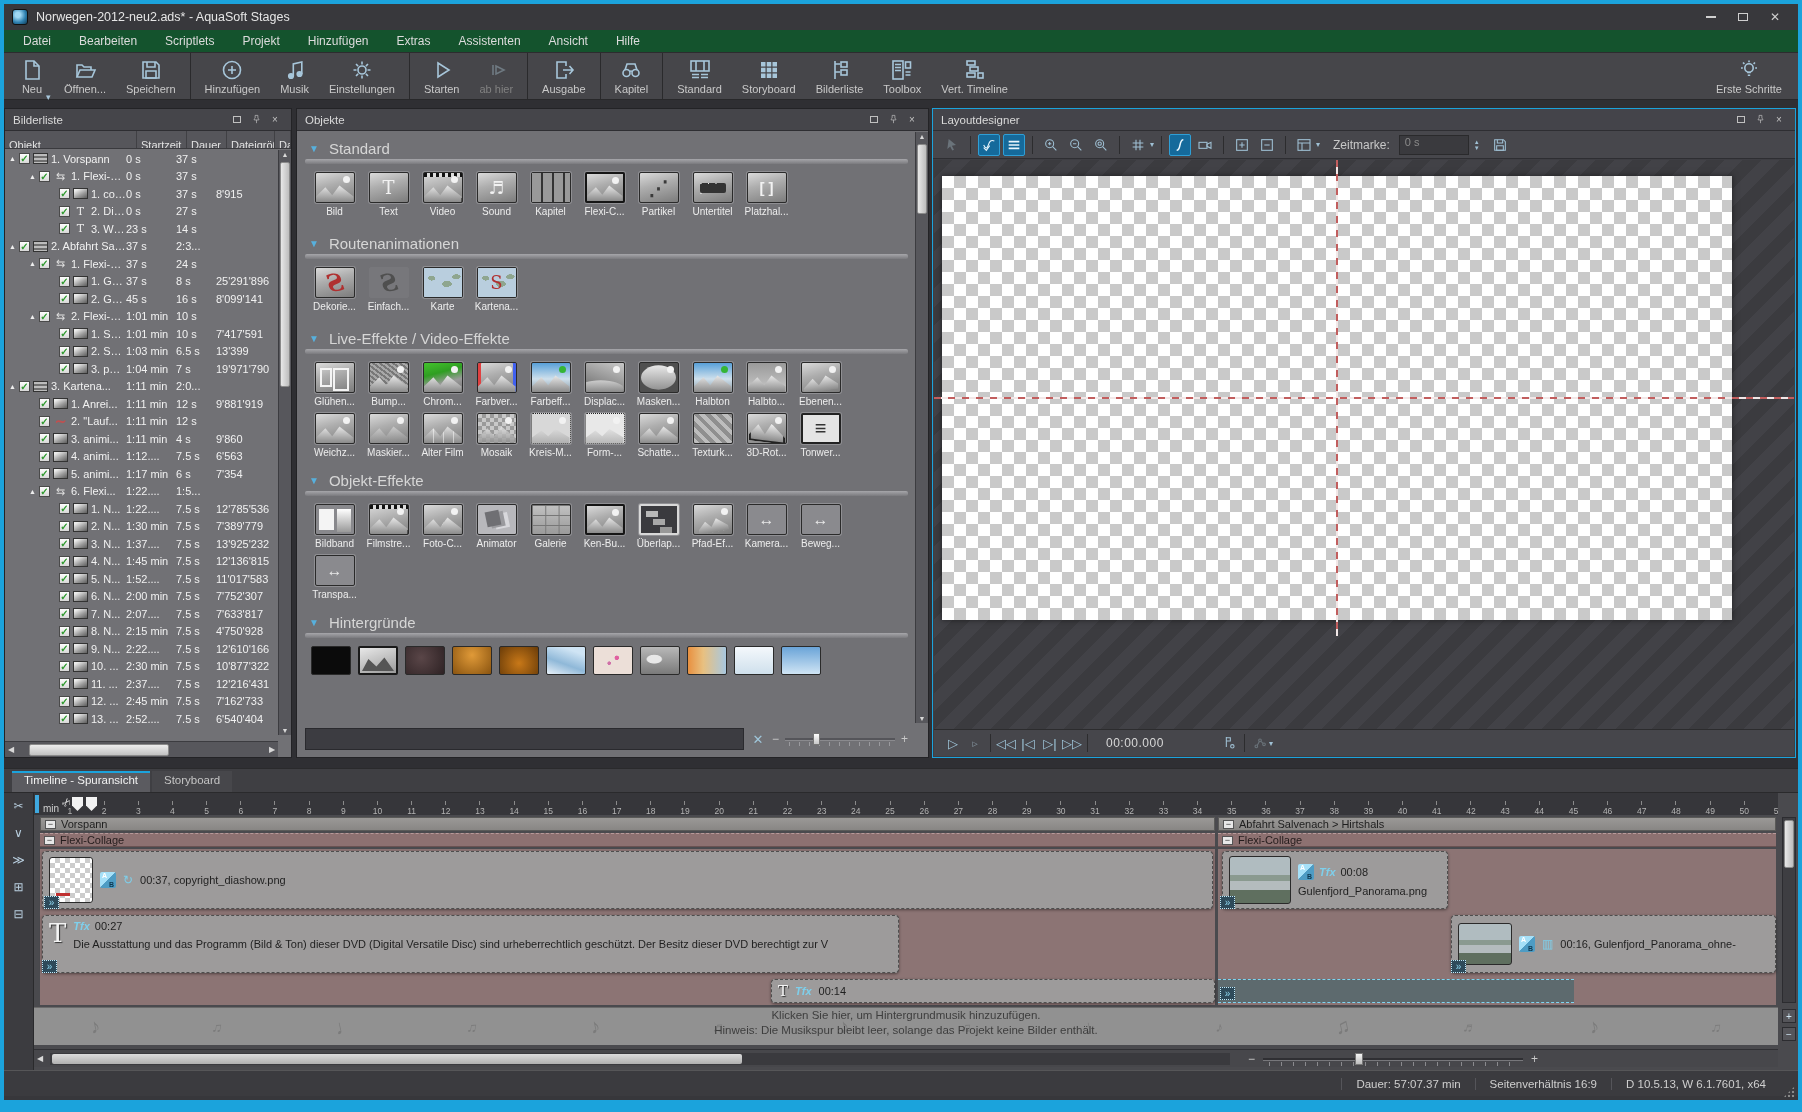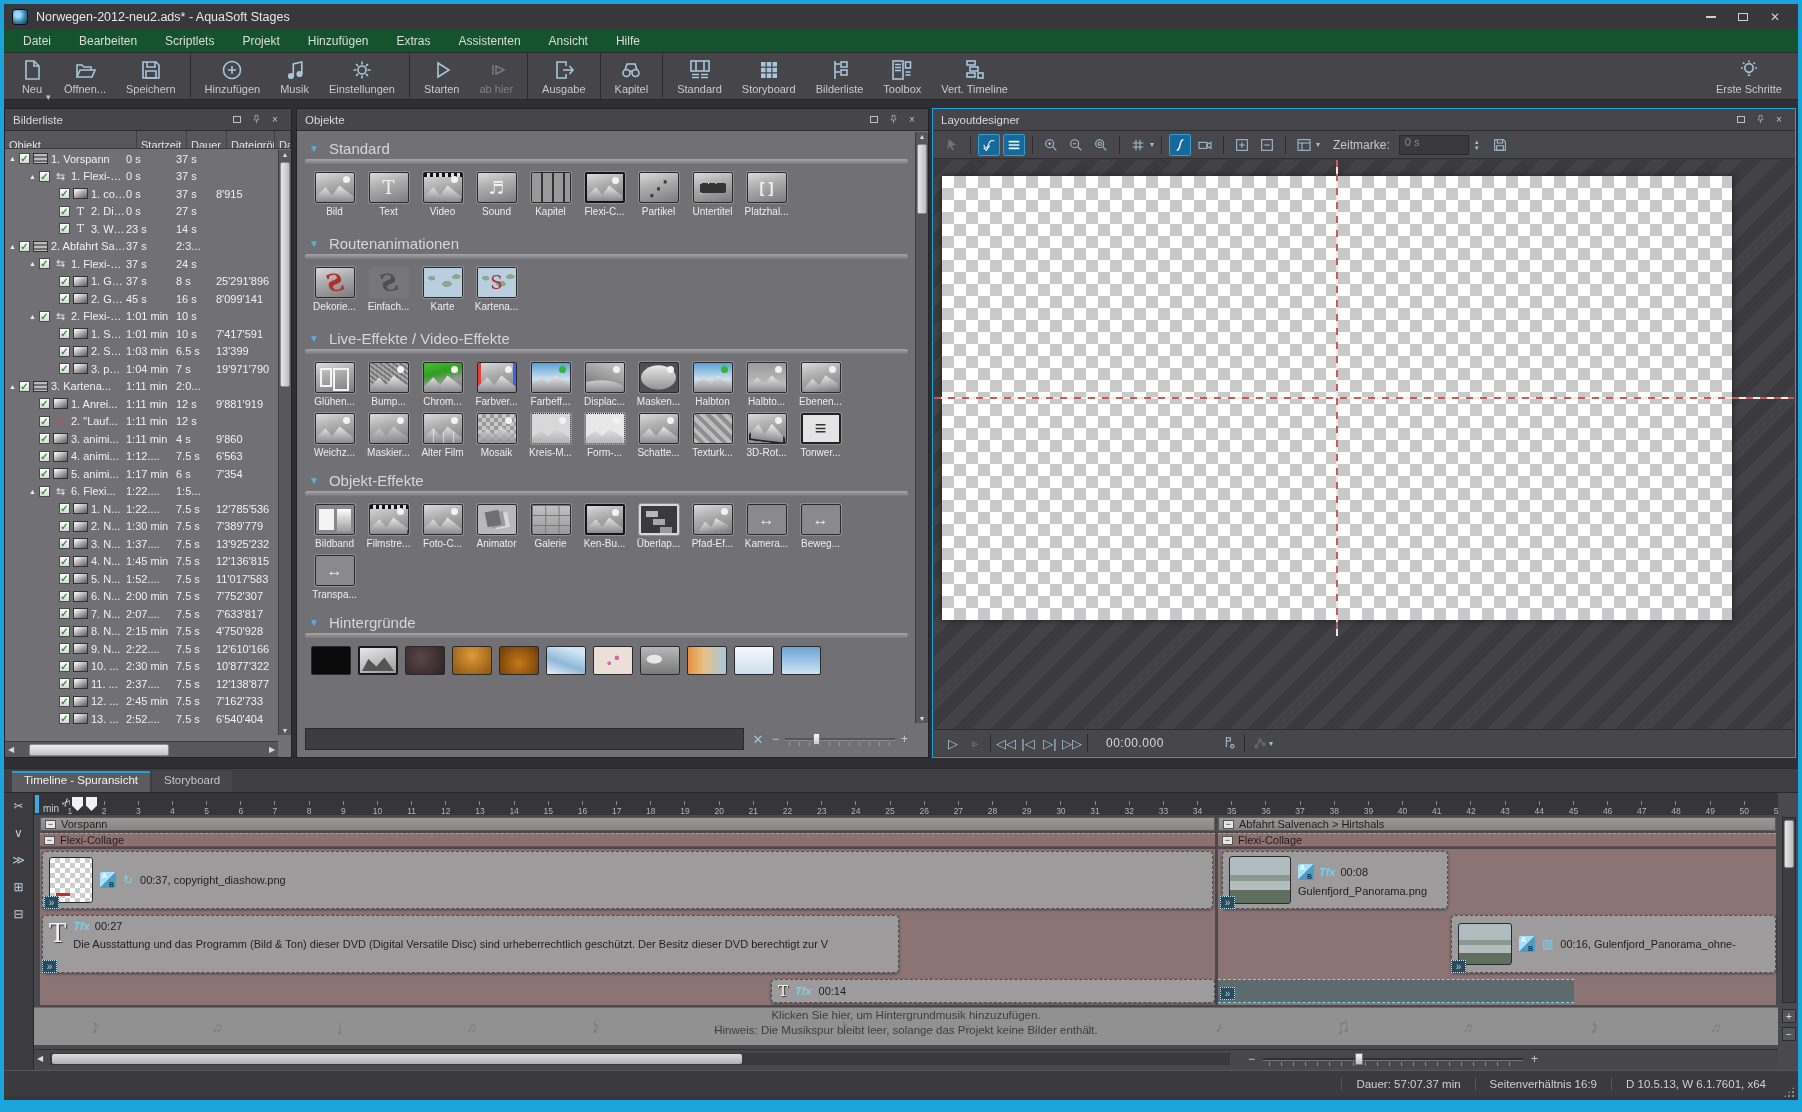--- a/index.html
+++ b/index.html
@@ -957,21 +957,21 @@
           </div>
 
           <div class="bl-row" data-level="2" data-icon="img" data-group="0">
             <span class="ind"></span>
             <span class="exp">▲</span>
             <span class="chk">✓</span>
             <span class="ri"></span>
             <span class="bl-name">11. ...</span>
             <span class="bl-start">2:37....</span>
             <span class="bl-dur">7.5 s</span>
-            <span class="bl-size">12'138'877</span>
+            <span class="bl-size">12'216'431</span>
           </div>
 
           <div class="bl-row" data-level="2" data-icon="img" data-group="0">
             <span class="ind"></span>
             <span class="exp">▲</span>
             <span class="chk">✓</span>
             <span class="ri"></span>
             <span class="bl-name">12. ...</span>
             <span class="bl-start">2:45 min</span>
             <span class="bl-dur">7.5 s</span>

